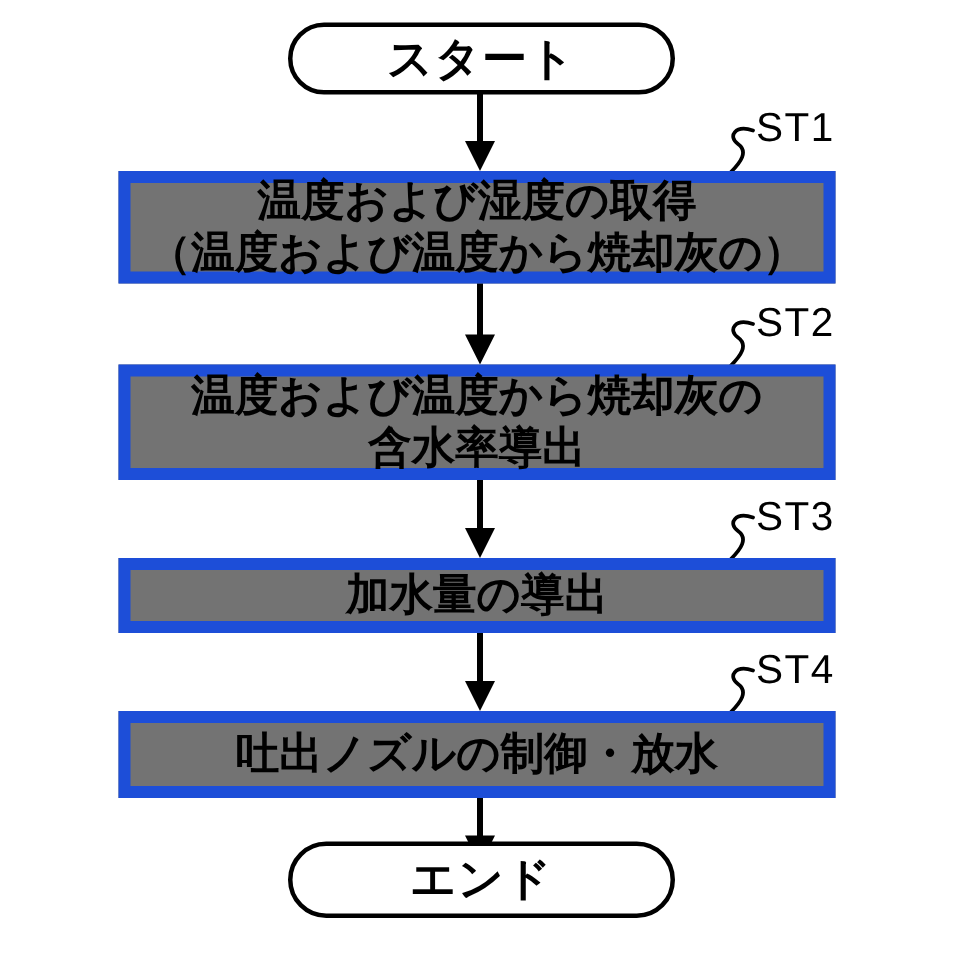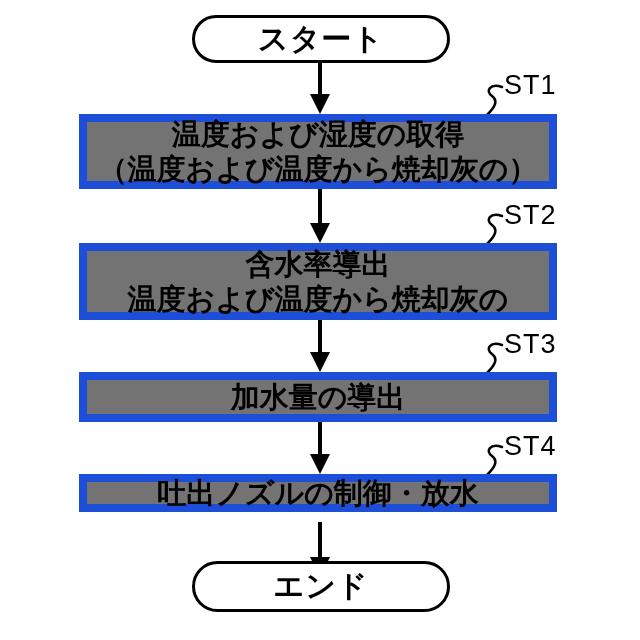--- a/index.html
+++ b/index.html
@@ -49,21 +49,21 @@
   }
   .process-box .line {
     font-size: 29px;
     font-weight: 600;
     line-height: 35px;
     white-space: nowrap;
   }
   #box-st1 { top: 114px; height: 75px; }
   #box-st2 { top: 243px; height: 77px; }
   #box-st3 { top: 372px; height: 50px; }
-  #box-st4 { top: 474px; height: 38px; }
+  #box-st4 { top: 474px; height: 58px; }
   .step-label {
     position: absolute;
     left: 504px;
     font-size: 27px;
     font-weight: 500;
     line-height: 27px;
     letter-spacing: 1px;
     white-space: nowrap;
   }
   #label-st1 { top: 72px; }
@@ -127,22 +127,22 @@
   <div class="process-box" id="box-st1">
     <span class="line">温度および湿度の取得</span>
     <span class="line">（温度および温度から焼却灰の）</span>
   </div>
 
   <svg class="squiggle" id="squiggle-st2" viewBox="0 0 20 32">
     <path d="M18,3 C6,-1 1,7 8,12 C15,17 10,24 3,31" fill="none" stroke="#000000" stroke-width="2.5" stroke-linecap="round"></path>
   </svg>
   <div class="step-label" id="label-st2">ST2</div>
   <div class="process-box" id="box-st2">
+    <span class="line">温度および温度から焼却灰の</span>
     <span class="line">含水率導出</span>
-    <span class="line">温度および温度から焼却灰の</span>
   </div>
 
   <svg class="squiggle" id="squiggle-st3" viewBox="0 0 20 32">
     <path d="M18,3 C6,-1 1,7 8,12 C15,17 10,24 3,31" fill="none" stroke="#000000" stroke-width="2.5" stroke-linecap="round"></path>
   </svg>
   <div class="step-label" id="label-st3">ST3</div>
   <div class="process-box" id="box-st3">
     <span class="line">加水量の導出</span>
   </div>
 

